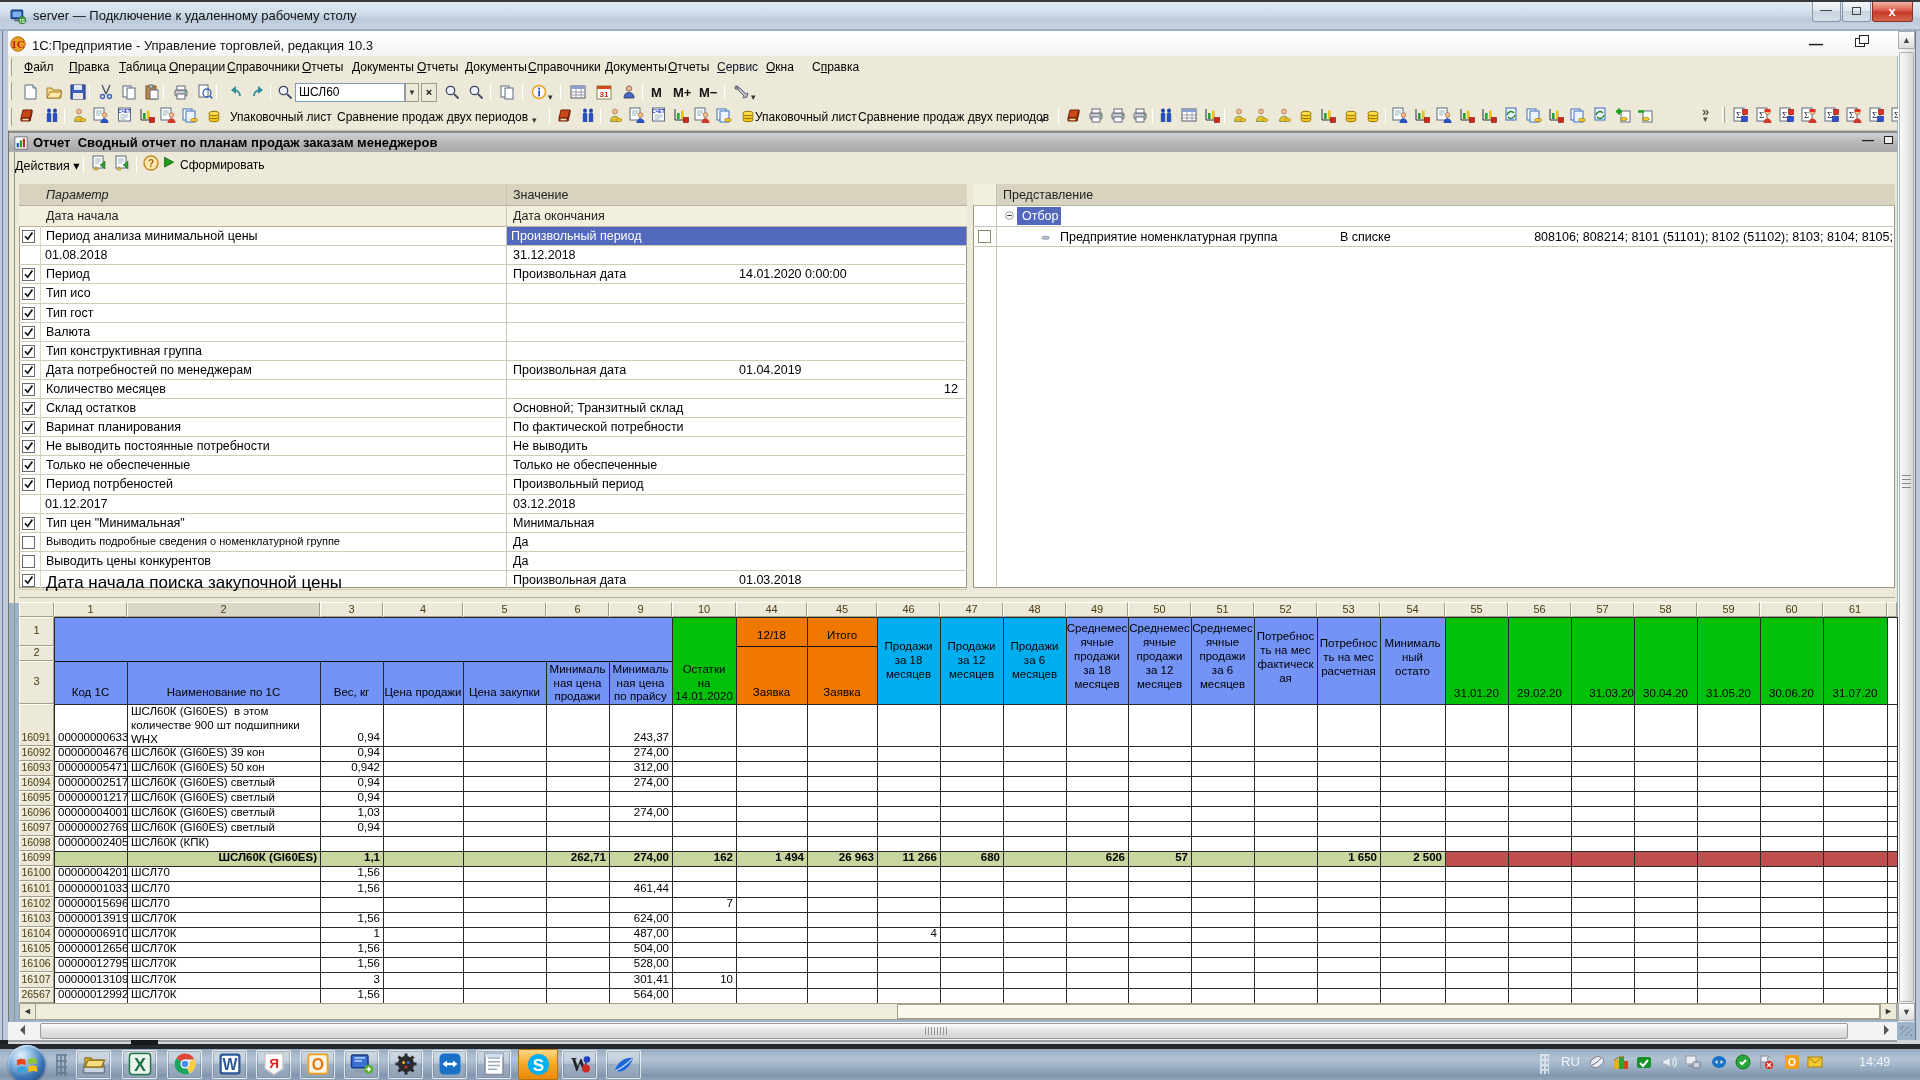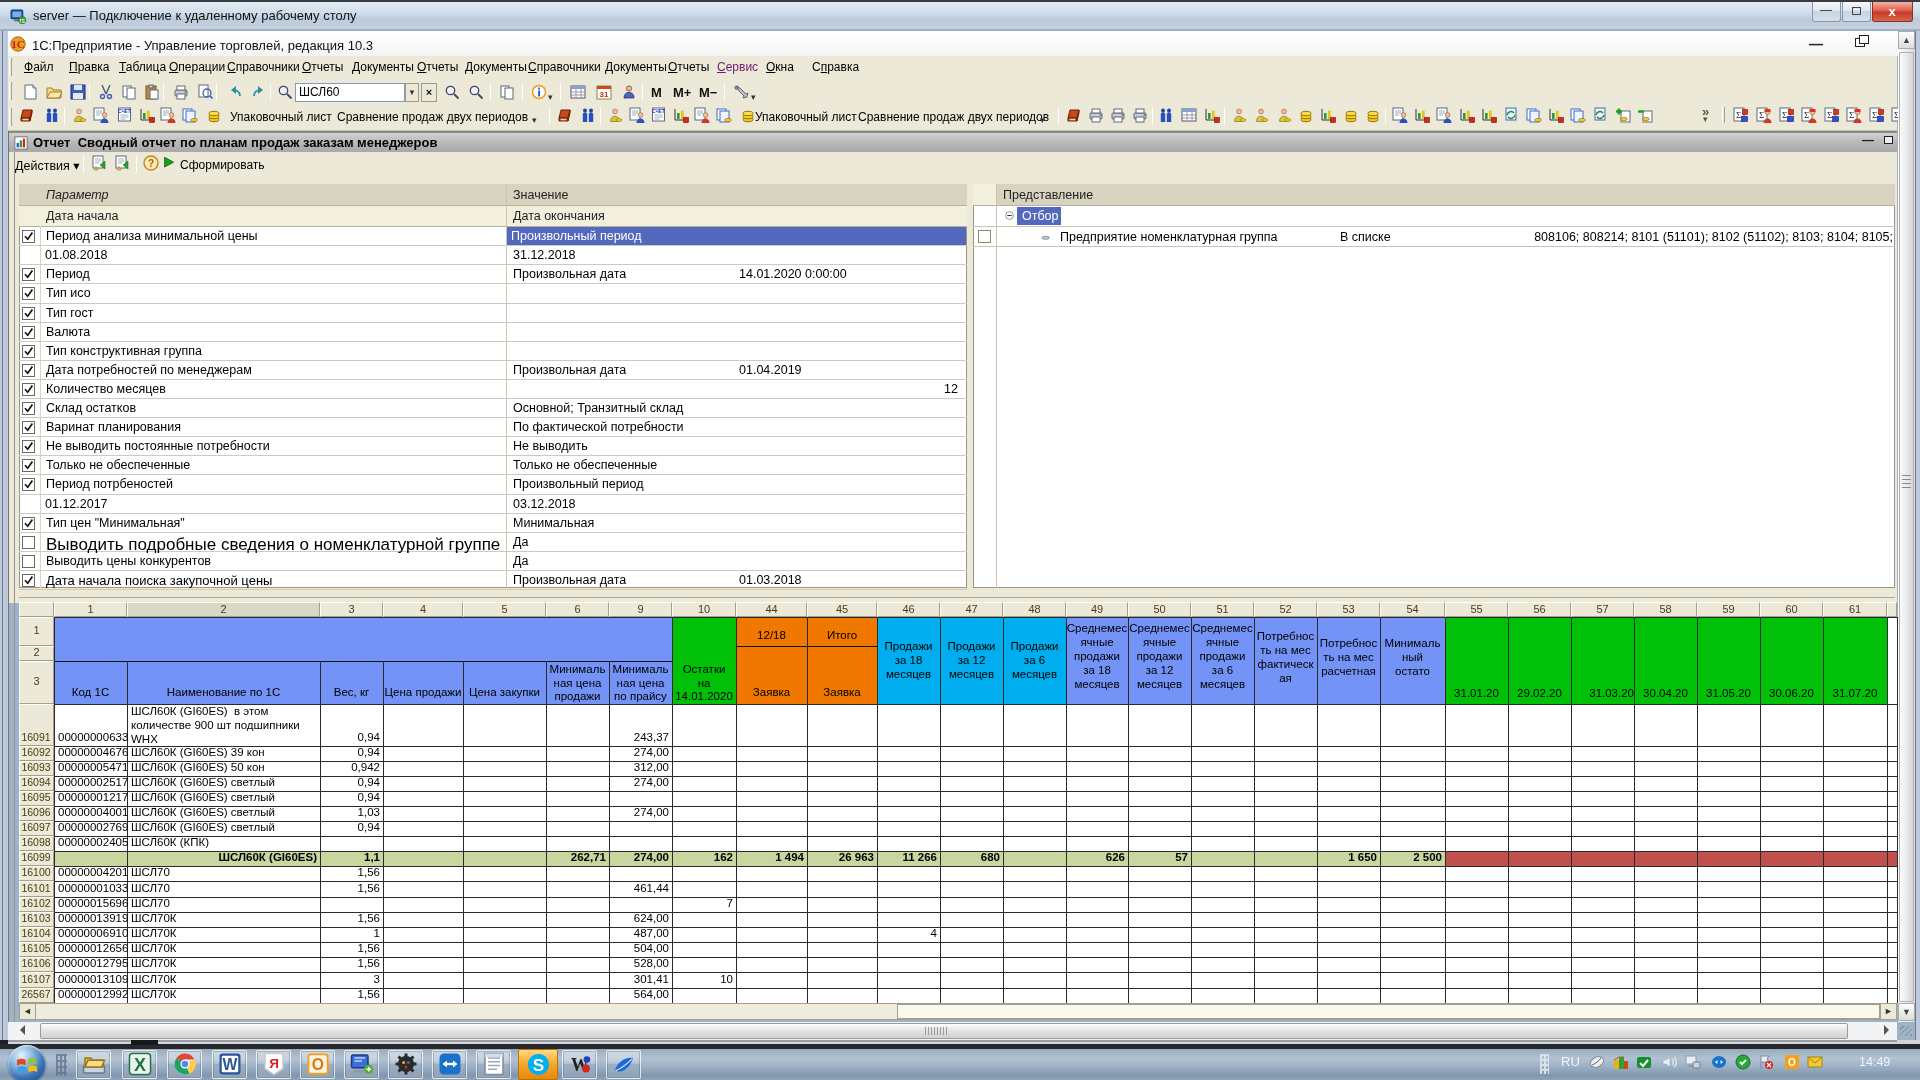--- a/index.html
+++ b/index.html
@@ -276,21 +276,21 @@
 <div style="position:absolute;left:119px;top:60px;font-size:12px;color:#000;font-weight:normal;white-space:nowrap;"><span style="text-decoration:underline">Т</span>аблица</div>
 <div style="position:absolute;left:169px;top:60px;font-size:12px;color:#000;font-weight:normal;white-space:nowrap;"><span style="text-decoration:underline">О</span>перации</div>
 <div style="position:absolute;left:227px;top:60px;font-size:12px;color:#000;font-weight:normal;white-space:nowrap;"><span style="text-decoration:underline">С</span>правочники</div>
 <div style="position:absolute;left:302px;top:60px;font-size:12px;color:#000;font-weight:normal;white-space:nowrap;"><span style="text-decoration:underline">О</span>тчеты</div>
 <div style="position:absolute;left:352px;top:60px;font-size:12px;color:#000;font-weight:normal;white-space:nowrap;"><span style="text-decoration:underline">Д</span>окументы</div>
 <div style="position:absolute;left:417px;top:60px;font-size:12px;color:#000;font-weight:normal;white-space:nowrap;"><span style="text-decoration:underline">О</span>тчеты</div>
 <div style="position:absolute;left:465px;top:60px;font-size:12px;color:#000;font-weight:normal;white-space:nowrap;"><span style="text-decoration:underline">Д</span>окументы</div>
 <div style="position:absolute;left:528px;top:60px;font-size:12px;color:#000;font-weight:normal;white-space:nowrap;"><span style="text-decoration:underline">С</span>правочники</div>
 <div style="position:absolute;left:605px;top:60px;font-size:12px;color:#000;font-weight:normal;white-space:nowrap;"><span style="text-decoration:underline">Д</span>окументы</div>
 <div style="position:absolute;left:668px;top:60px;font-size:12px;color:#000;font-weight:normal;white-space:nowrap;"><span style="text-decoration:underline">О</span>тчеты</div>
-<div style="position:absolute;left:717px;top:60px;font-size:12px;color:#701a75;font-weight:normal;white-space:nowrap;"><span style="text-decoration:underline">С</span>ервис</div>
+<div style="position:absolute;left:717px;top:60px;font-size:12px;color:#0f172a;font-weight:normal;white-space:nowrap;"><span style="text-decoration:underline">С</span>ервис</div>
 <div style="position:absolute;left:766px;top:60px;font-size:12px;color:#000;font-weight:normal;white-space:nowrap;"><span style="text-decoration:underline">О</span>кна</div>
 <div style="position:absolute;left:812px;top:60px;font-size:12px;color:#000;font-weight:normal;white-space:nowrap;">С<span style="text-decoration:underline">п</span>равка</div>
 <div style="position:absolute;left:9px;top:58px;width:3px;height:18px;border-left:1px solid #fff;border-right:1px solid #a8a490;"></div>
 <div style="position:absolute;left:8px;top:79px;width:1889px;height:25px;background:#ece9d8;"></div>
 <div style="position:absolute;left:9px;top:82px;width:3px;height:18px;border-left:1px solid #fff;border-right:1px solid #a8a490;"></div>
 <div style="position:absolute;left:22px;top:84px;width:16px;height:16px;"><svg width="16" height="16" viewBox="0 0 16 16">
       <use href="#doc"></use>
     </svg></div>
 <div style="position:absolute;left:46px;top:84px;width:16px;height:16px;"><svg width="16" height="16" viewBox="0 0 16 16">
       <use href="#folder"></use>
@@ -694,33 +694,33 @@
 <div style="position:absolute;left:19px;top:532px;width:948px;height:1px;background:#cfcbb7;"></div>
 <div style="position:absolute;left:22px;top:517px;width:13px;height:13px;background:#fff;border:1px solid #6a6a6a;">
     <svg width="13" height="13" viewBox="0 0 13 13" style="position:absolute;left:-1px;top:-1px">
       <path d="M3 6.2l2.7 3L10.4 2.6" stroke="#111" stroke-width="1.7" fill="none"></path>
     </svg>
   </div>
 <div style="position:absolute;left:46px;top:516px;font-size:12.5px;color:#000;font-weight:normal;white-space:nowrap;">Тип цен "Минимальная"</div>
 <div style="position:absolute;left:513px;top:516px;font-size:12.5px;color:#000;font-weight:normal;white-space:nowrap;">Минимальная</div>
 <div style="position:absolute;left:19px;top:551px;width:948px;height:1px;background:#cfcbb7;"></div>
 <div style="position:absolute;left:22px;top:536px;width:13px;height:13px;background:#fff;border:1px solid #6a6a6a;"></div>
-<div style="position:absolute;left:46px;top:535px;font-size:17px;color:#000;font-weight:normal;white-space:nowrap;">Выводить подробные сведения о номенклатурной группе</div>
+<div style="position:absolute;left:46px;top:535px;font-size:11px;color:#000;font-weight:normal;white-space:nowrap;">Выводить подробные сведения о номенклатурной группе</div>
 <div style="position:absolute;left:513px;top:535px;font-size:12.5px;color:#000;font-weight:normal;white-space:nowrap;">Да</div>
 <div style="position:absolute;left:19px;top:570px;width:948px;height:1px;background:#cfcbb7;"></div>
 <div style="position:absolute;left:22px;top:555px;width:13px;height:13px;background:#fff;border:1px solid #6a6a6a;"></div>
 <div style="position:absolute;left:46px;top:554px;font-size:12.5px;color:#000;font-weight:normal;white-space:nowrap;">Выводить цены конкурентов</div>
 <div style="position:absolute;left:513px;top:554px;font-size:12.5px;color:#000;font-weight:normal;white-space:nowrap;">Да</div>
 <div style="position:absolute;left:19px;top:589px;width:948px;height:1px;background:#cfcbb7;"></div>
 <div style="position:absolute;left:22px;top:574px;width:13px;height:13px;background:#fff;border:1px solid #6a6a6a;">
     <svg width="13" height="13" viewBox="0 0 13 13" style="position:absolute;left:-1px;top:-1px">
       <path d="M3 6.2l2.7 3L10.4 2.6" stroke="#111" stroke-width="1.7" fill="none"></path>
     </svg>
   </div>
-<div style="position:absolute;left:46px;top:573px;font-size:13px;color:#000;font-weight:normal;white-space:nowrap;">Дата начала поиска закупочной цены</div>
+<div style="position:absolute;left:46px;top:573px;font-size:17px;color:#000;font-weight:normal;white-space:nowrap;">Дата начала поиска закупочной цены</div>
 <div style="position:absolute;left:513px;top:573px;font-size:12.5px;color:#000;font-weight:normal;white-space:nowrap;">Произвольная дата</div>
 <div style="position:absolute;left:739px;top:573px;font-size:12.5px;color:#000;font-weight:normal;white-space:nowrap;">01.03.2018</div>
 <div style="position:absolute;left:973px;top:184px;width:922px;height:404px;background:#fff;border:1px solid #9a9684;"></div>
 <div style="position:absolute;left:973px;top:184px;width:922px;height:21px;background:#d7d3bf;"></div>
 <div style="position:absolute;left:973px;top:184px;width:23px;height:21px;background:#f2efdc;"></div>
 <div style="position:absolute;left:996px;top:184px;width:1px;height:404px;background:#c9c5b2;"></div>
 <div style="position:absolute;left:973px;top:205px;width:922px;height:1px;background:#b7b3a0;"></div>
 <div style="position:absolute;left:973px;top:226px;width:922px;height:1px;background:#c9c5b2;"></div>
 <div style="position:absolute;left:973px;top:246px;width:922px;height:1px;background:#c9c5b2;"></div>
 <div style="position:absolute;left:1003px;top:188px;font-size:12.5px;color:#222;font-weight:normal;white-space:nowrap;">Представление</div>

